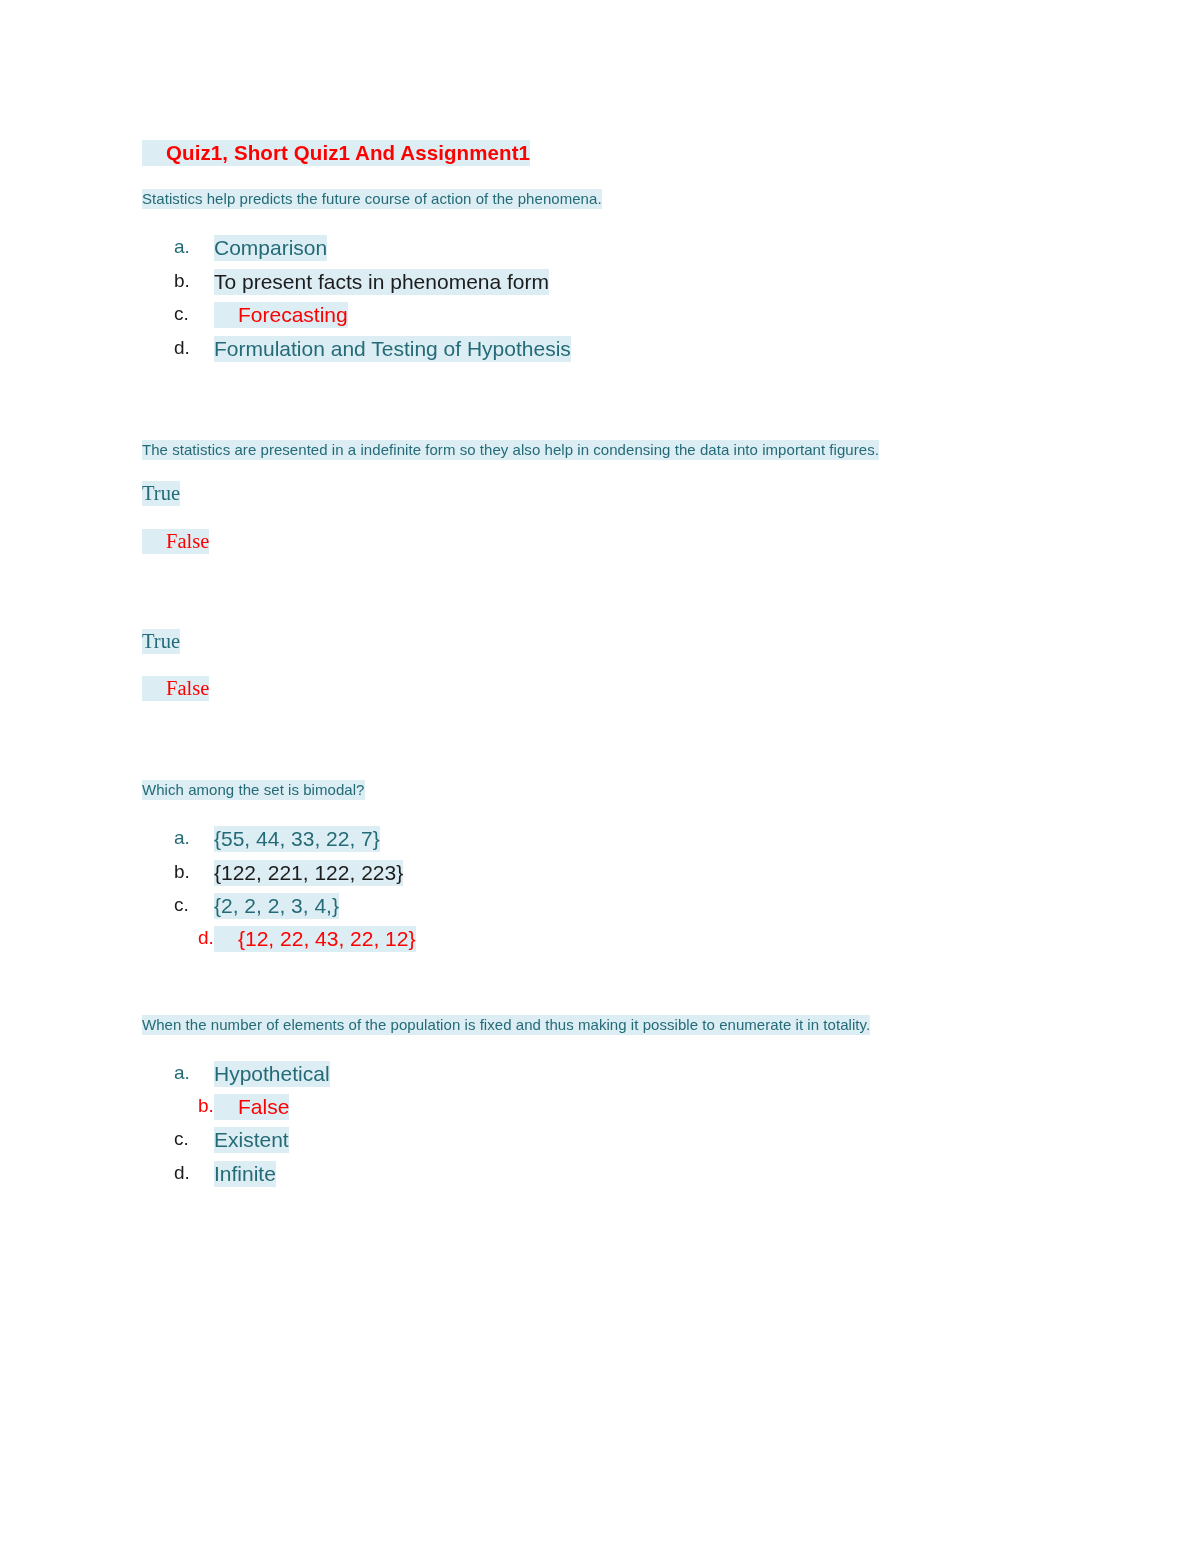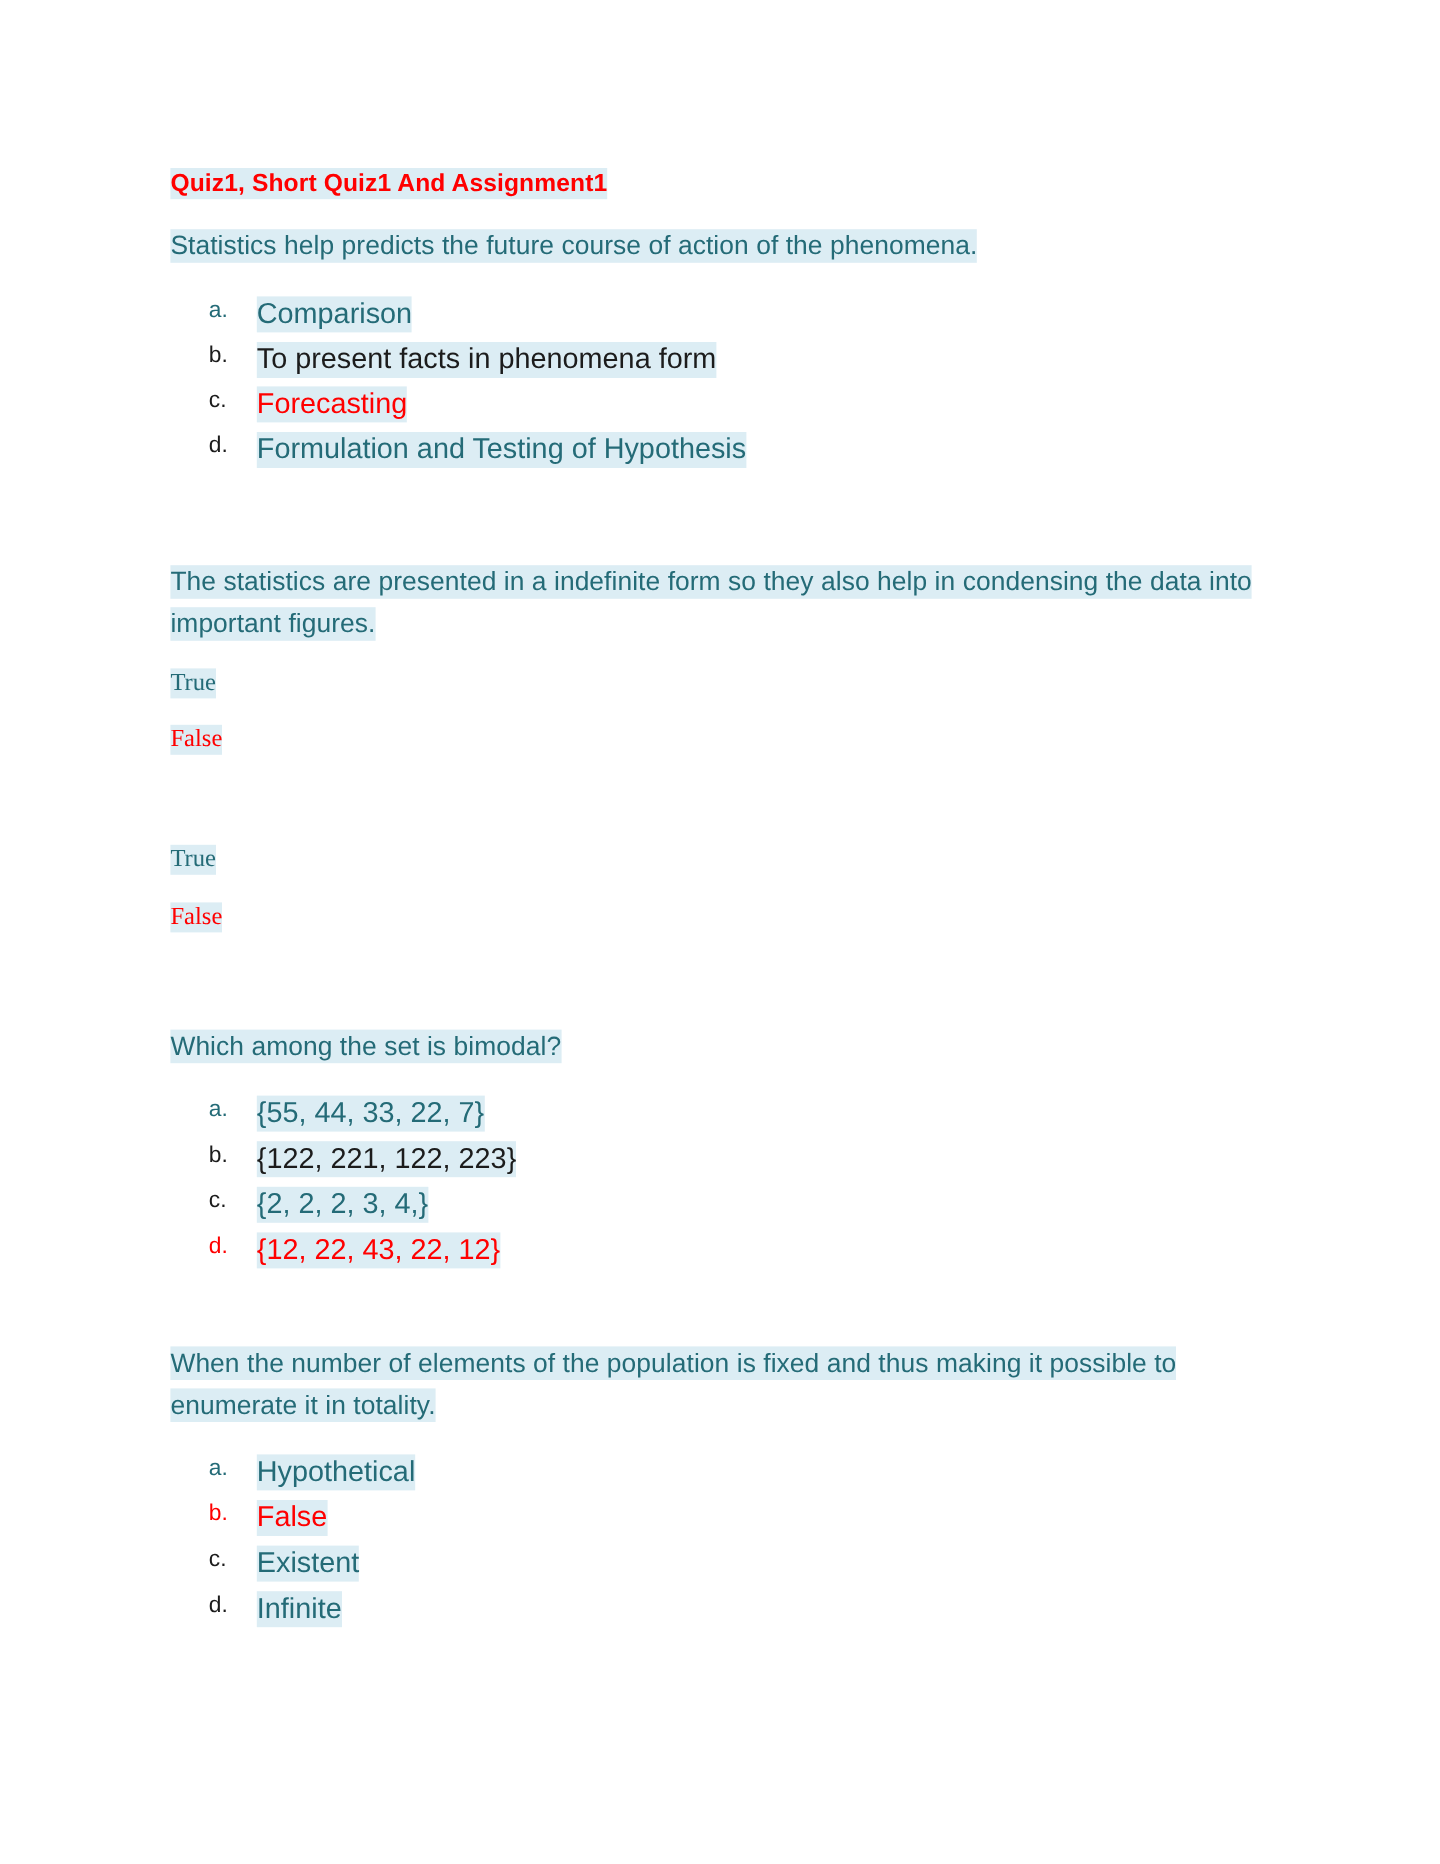--- a/index.html
+++ b/index.html
@@ -31,35 +31,35 @@
 
   
   .hl {
     background-color: #dcedf4;
     box-decoration-break: clone;
     -webkit-box-decoration-break: clone;
     padding: 1px 0 2px 0;
   }
 
   .c-teal  { color: #246b77; }
-  .c-red   { color: #ff0000; }
+  .c-red   { color: #ff0000; padding-left: 24px; }
   .c-dark  { color: #1c1c1c; }
 
   
   .doc-title {
     font-size: 20.5px;
     font-weight: bold;
     line-height: 1.34;
     margin: 0 0 0 0;
     letter-spacing: 0.1px;
   }
 
   
   .question {
-    font-size: 22px;
+    font-size: 15px;
     line-height: 1.6;
     margin: 21px 0 0 0;
     letter-spacing: 0.05px;
   }
 
   .tf-line {
     font-size: 20.5px;
     line-height: 1.6;
     margin: 15px 0 0 0;
     font-family: Liberation Serif, serif;
@@ -82,21 +82,21 @@
   ol.options li .marker {
     position: absolute;
     left: 32px;
     top: 0;
     width: 34px;
     font-size: 19px;
     line-height: 1.7;
     text-align: left;
   }
   ol.options li .opt-text {
-    font-size: 24px;
+    font-size: 21px;
   }
 
   
   .block-gap-lg { height: 52px; }
   .block-gap-md { height: 36px; }
 </style>
 </head>
 <body>
 
 <div class="page">

